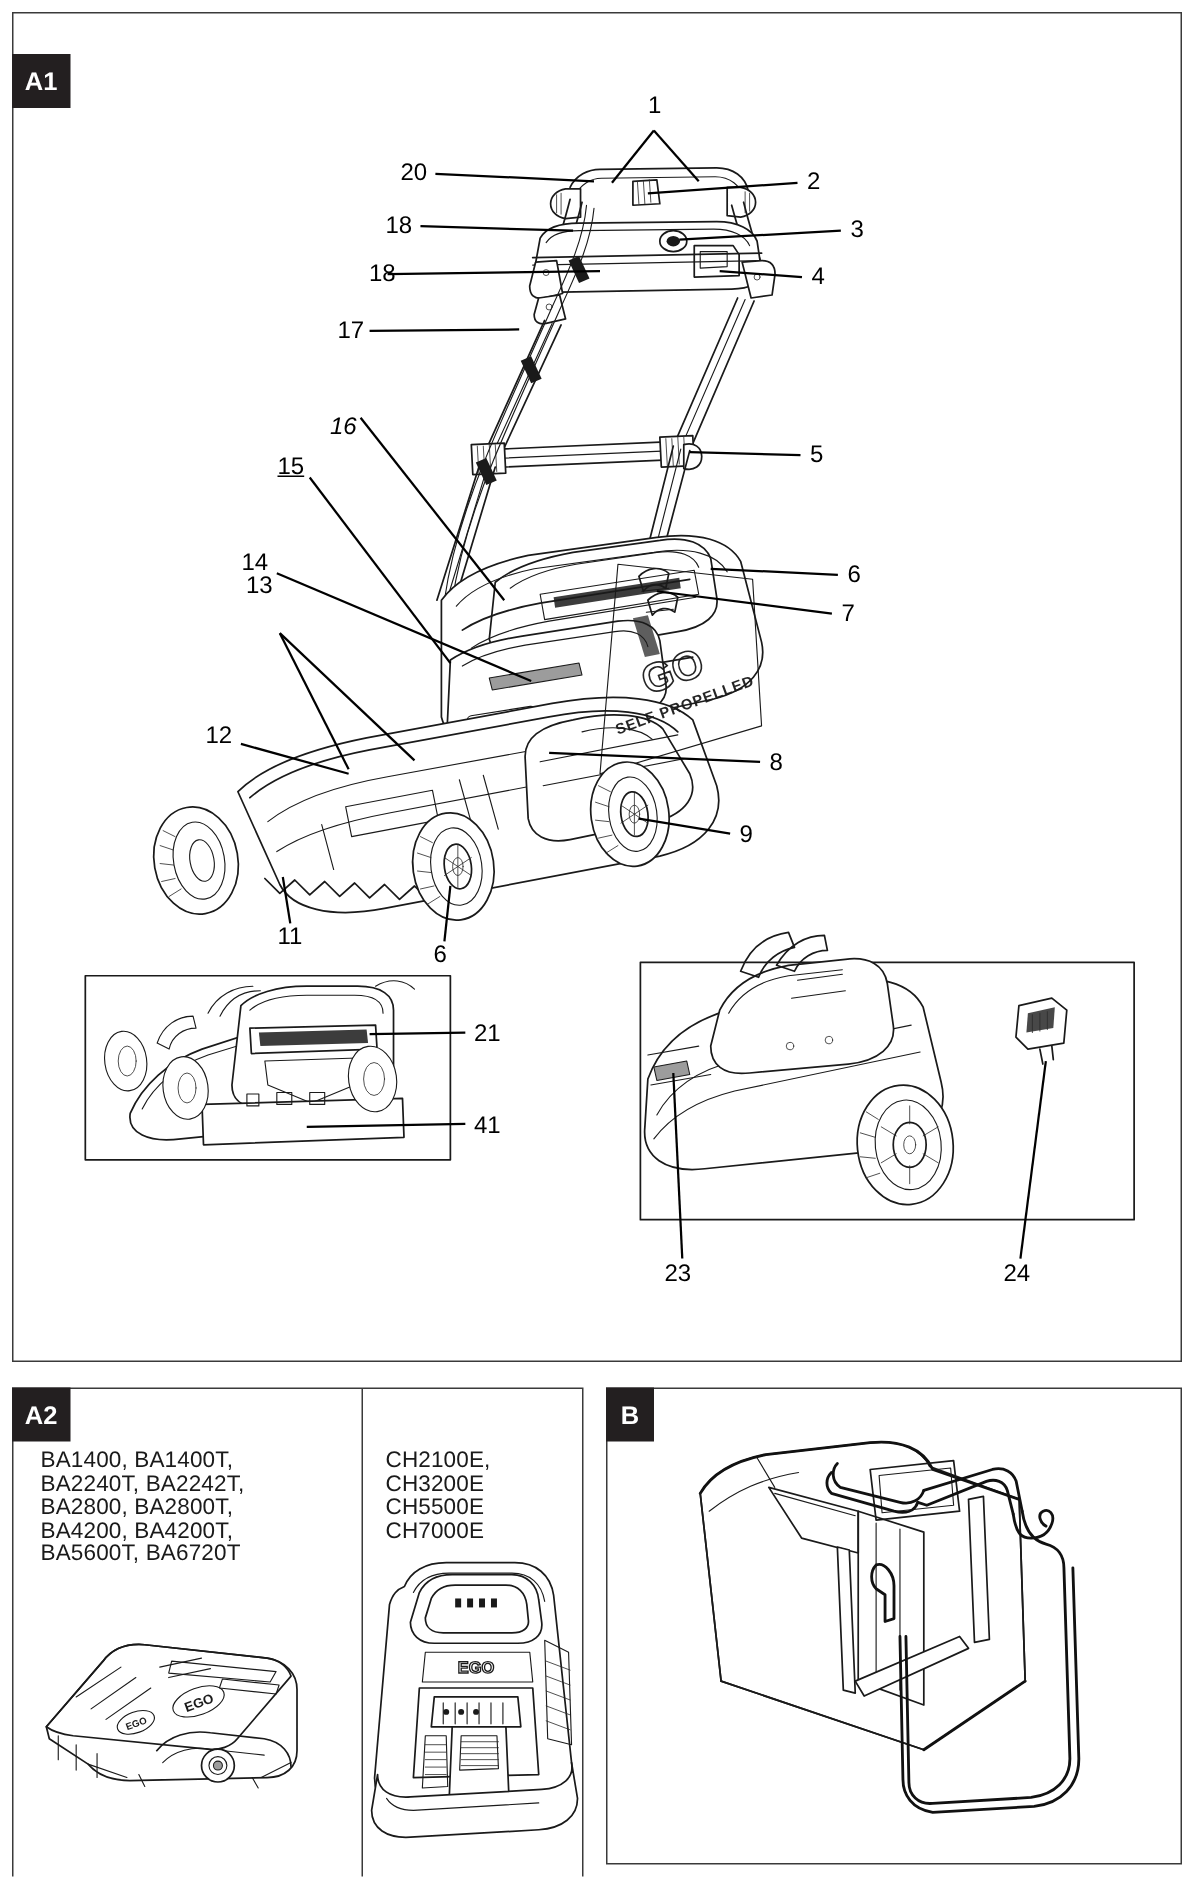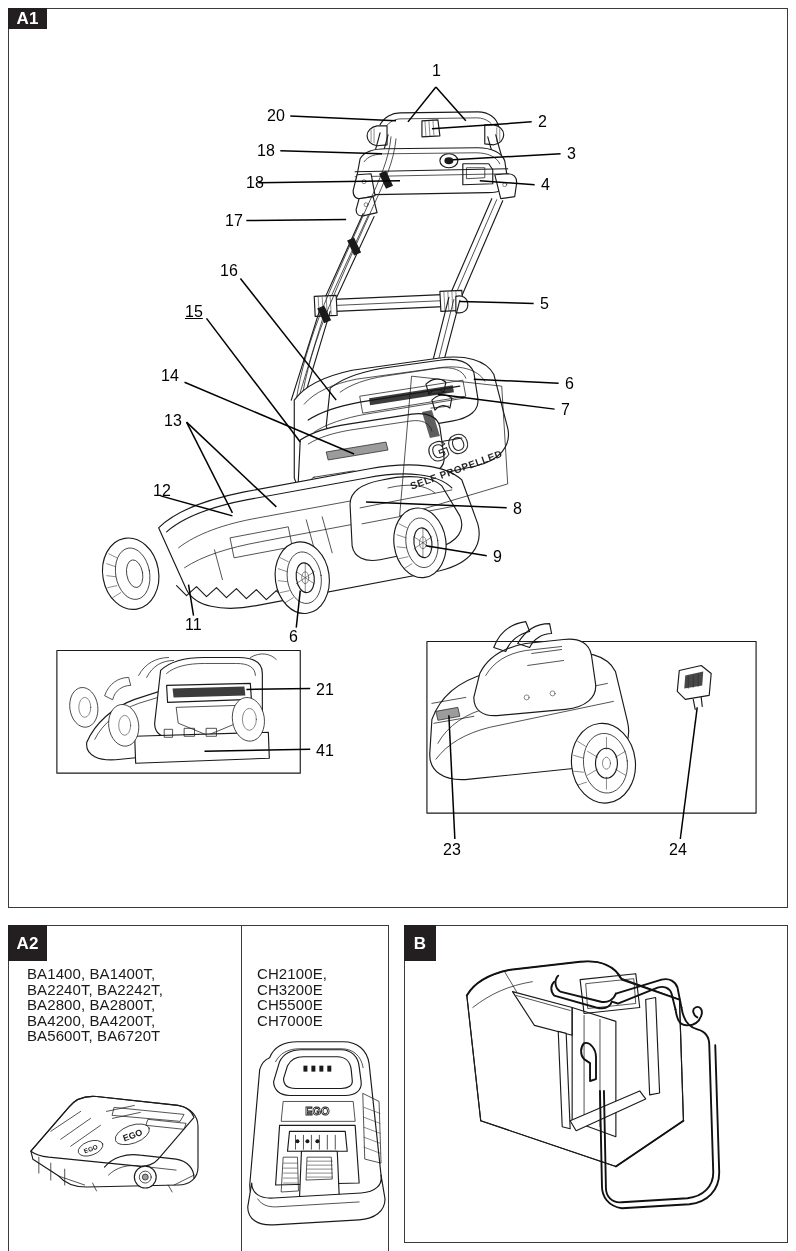--- a/index.html
+++ b/index.html
@@ -40,21 +40,21 @@
     color: #ffffff;
     font-weight: bold;
     font-size: 17px;
     line-height: 1;
     letter-spacing: 0.2px;
     display: flex;
     align-items: center;
     justify-content: center;
     box-sizing: border-box;
   }
-  #badge-a1 { width: 39px; height: 21px; }
+  #badge-a1 { width: 39px; height: 36px; margin-top: 28px; }
   #badge-a2 { width: 39px; height: 36px; }
   #badge-b  { width: 32px; height: 36px; }
 
   
   .art {
     position: absolute;
     left: 0; top: 0;
     width: 100%;
     height: 100%;
     overflow: visible;
@@ -392,25 +392,25 @@
     <div class="callout-num" style="left:529px; top:105px;">2</div>
     <div class="callout-num" style="left:558px; top:137px;">3</div>
     <div class="callout-num" style="left:532px; top:168px;">4</div>
     <div class="callout-num" style="left:531px; top:287px;">5</div>
     <div class="callout-num" style="left:556px; top:367px;">6</div>
     <div class="callout-num" style="left:552px; top:393px;">7</div>
     <div class="callout-num" style="left:504px; top:492px;">8</div>
     <div class="callout-num" style="left:484px; top:540px;">9</div>
     <div class="callout-num" style="left:280px; top:620px;">6</div>
     <div class="callout-num" style="left:176px; top:608px;">11</div>
-    <div class="callout-num" style="left:144px; top:474px;">12</div>
-    <div class="callout-num" style="left:155px; top:404px;">13</div>
+    <div class="callout-num" style="left:128px; top:474px;">12</div>
+    <div class="callout-num" style="left:155px; top:374px;">13</div>
     <div class="callout-num" style="left:152px; top:359px;">14</div>
     <div class="callout-num" style="left:176px; top:295px;text-decoration:underline;">15</div>
-    <div class="callout-num" style="left:211px; top:254px;">16</div>
+    <div class="callout-num" style="left:211px; top:268px;font-style:italic;">16</div>
     <div class="callout-num" style="left:216px; top:204px;">17</div>
     <div class="callout-num" style="left:237px; top:166px;">18</div>
     <div class="callout-num" style="left:248px; top:134px;">18</div>
     <div class="callout-num" style="left:258px; top:99px;">20</div>
     <div class="callout-num" style="left:307px; top:673px;">21</div>
     <div class="callout-num" style="left:307px; top:734px;">41</div>
     <div class="callout-num" style="left:434px; top:833px;">23</div>
     <div class="callout-num" style="left:660px; top:833px;">24</div>
   </div>
 

